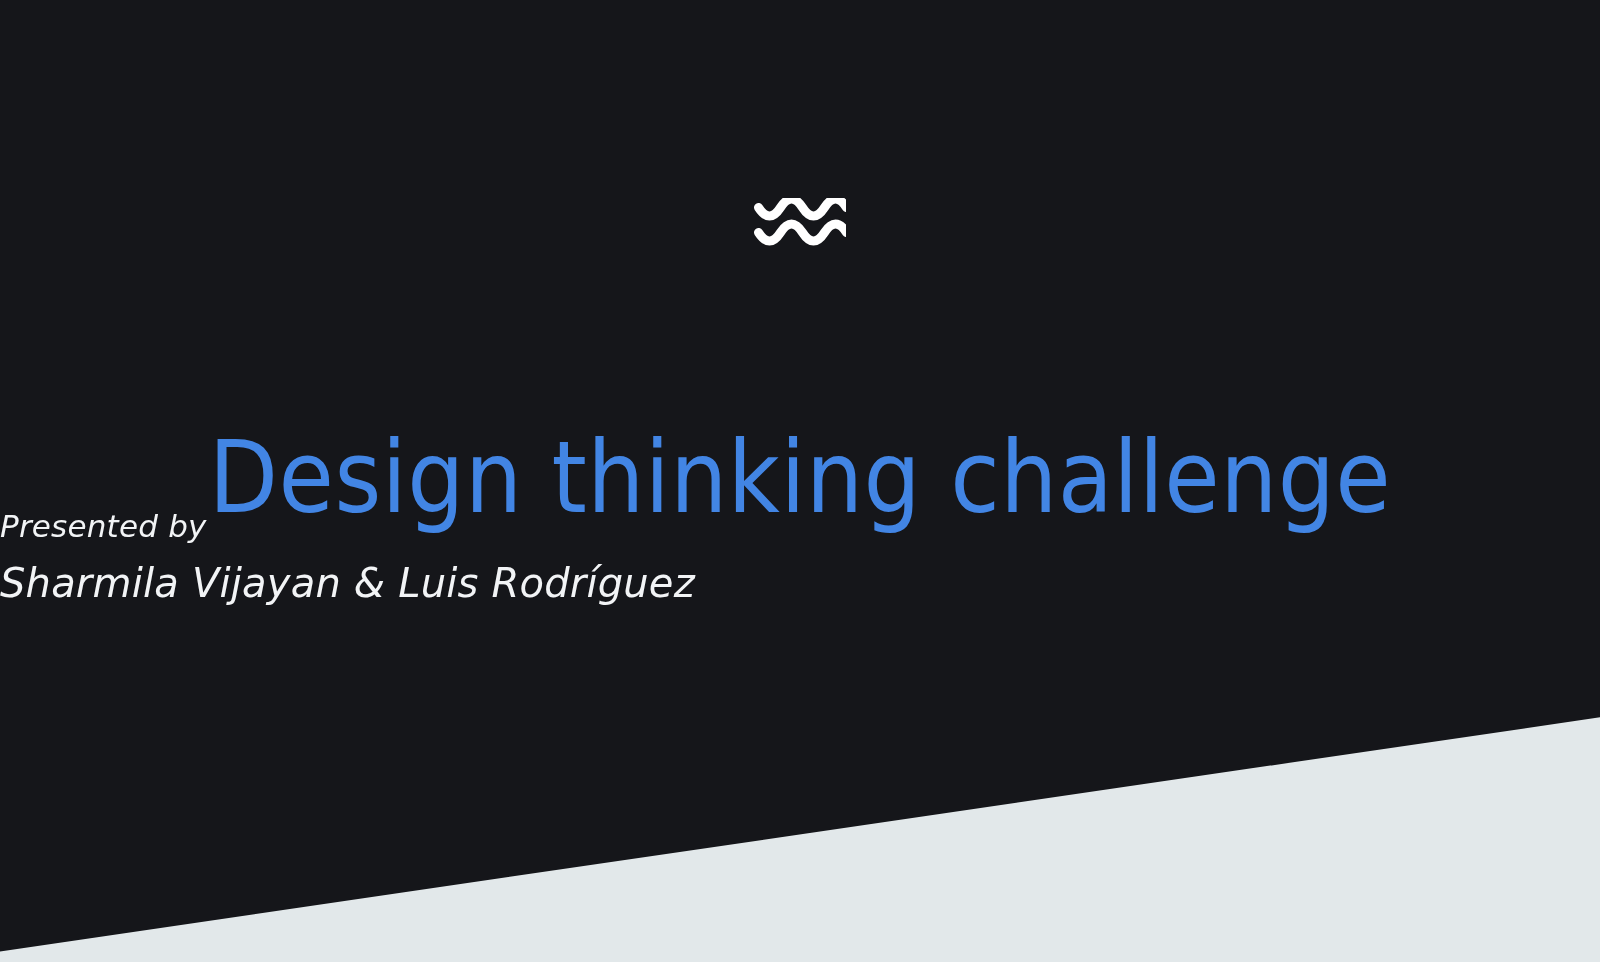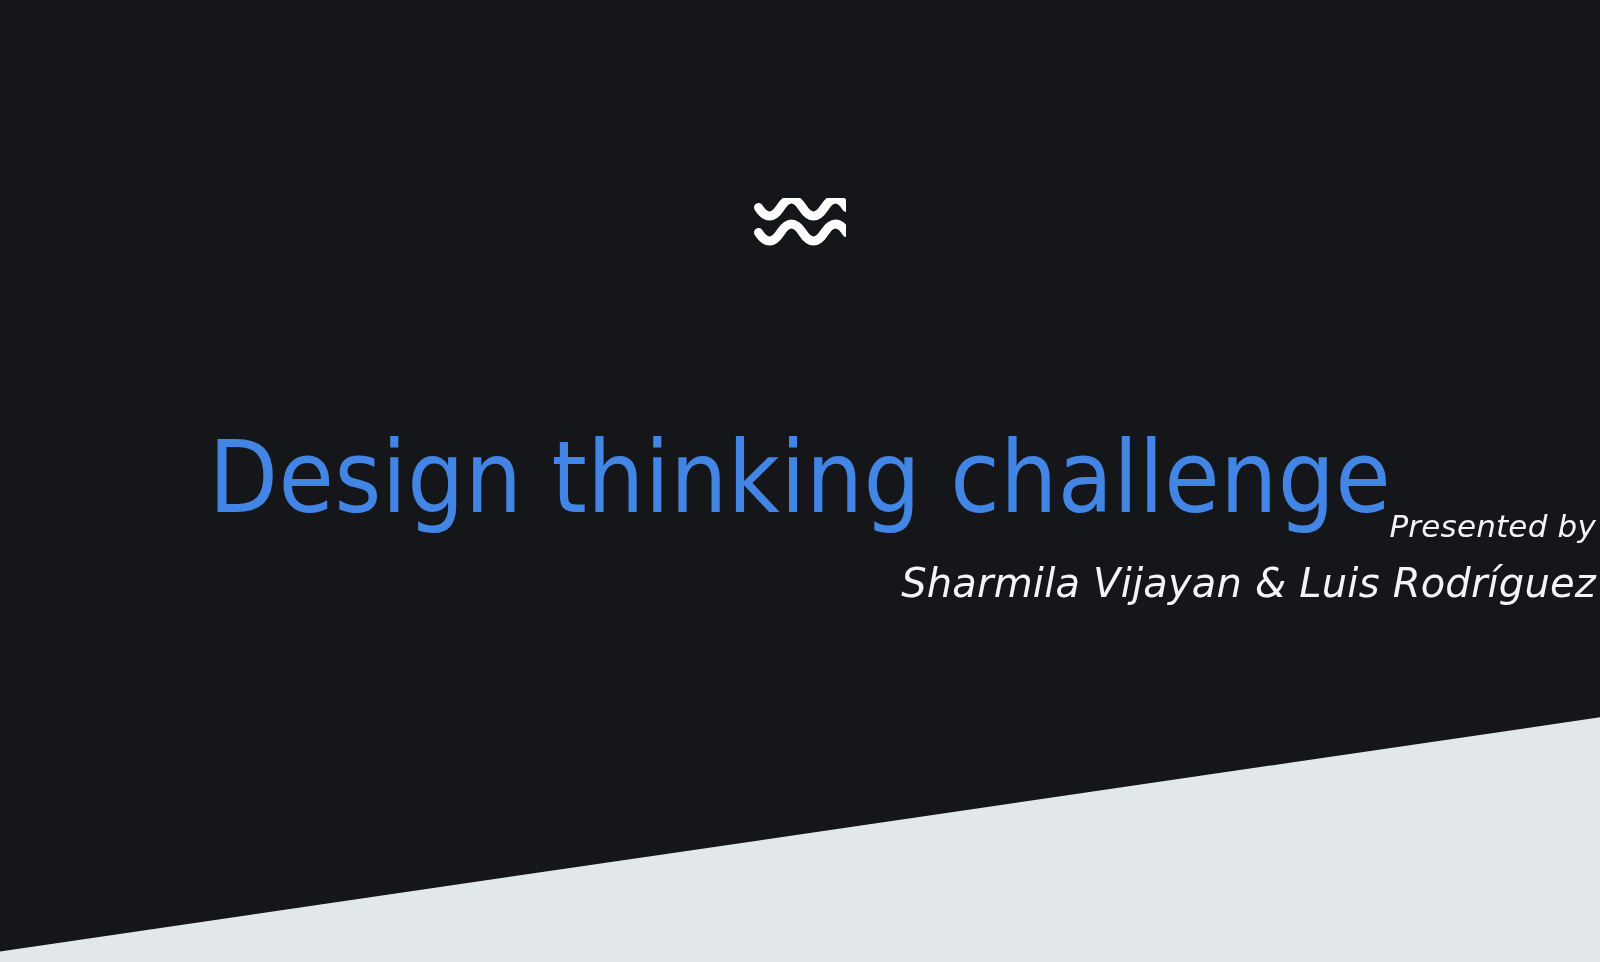--- a/index.html
+++ b/index.html
@@ -68,21 +68,21 @@
     line-height: 118px;
     letter-spacing: 0.5px;
     white-space: nowrap;
   }
 
   #presented-block {
     position: absolute;
     left: 0;
     top: 498px;
     width: 1596px;
-    text-align: right;
+    text-align: left;
     color: #f2f4f6;
     font-family: "DejaVu Sans", "Liberation Sans", sans-serif;
     font-style: italic;
     font-weight: 400;
     font-size: 31px;
     line-height: 57px;
     letter-spacing: 0.2px;
   }
   #presented-block .line {
     display: block;

